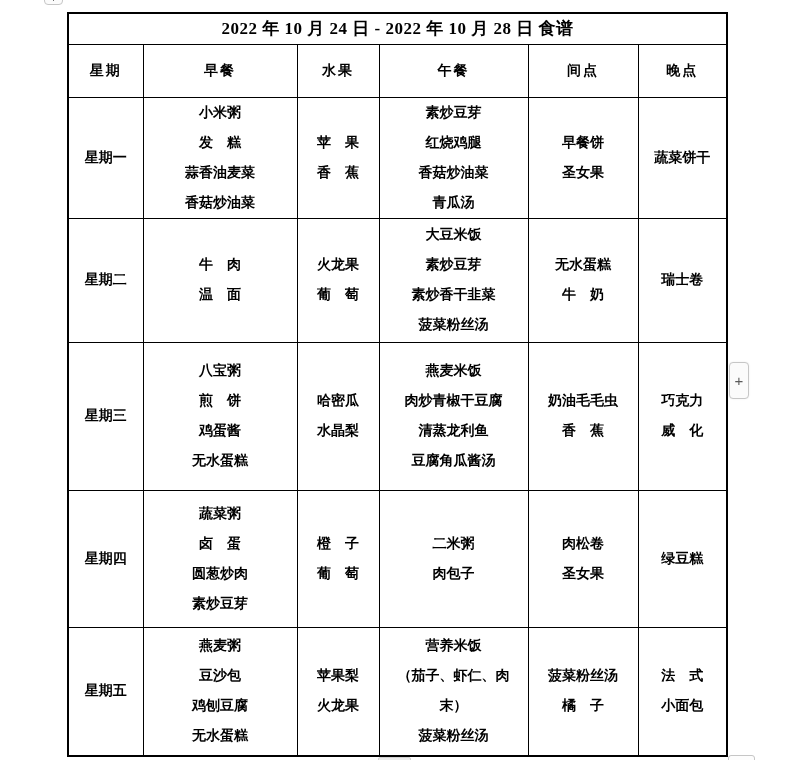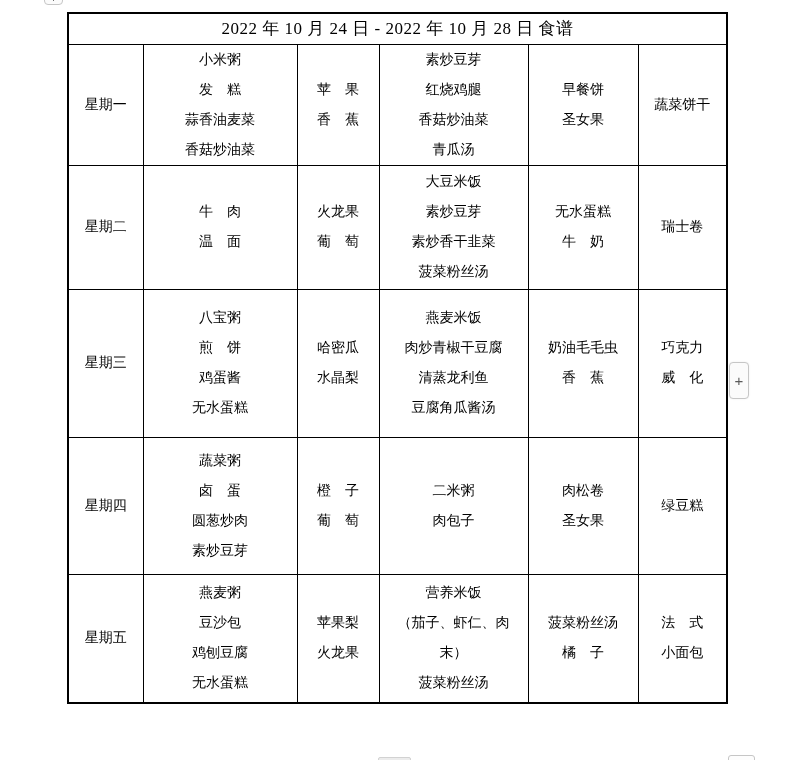--- a/index.html
+++ b/index.html
@@ -12,21 +12,21 @@
   }
   table.menu {
     position:absolute; left:67px; top:12px;
     border-collapse:collapse; table-layout:fixed;
     width:659px;
     border:2px solid #000000;
   }
   table.menu td, table.menu th {
     border:1px solid #000000;
     text-align:center; vertical-align:middle;
-    font-weight:normal;
+    font-weight:bold;
     font-size:14px;
     white-space:pre-wrap;
     overflow:hidden;
   }
   tr.r-title { height:31px; }
   tr.r-title td { font-size:17px; letter-spacing:0.5px; }
   tr.r-head { height:53px; }
   tr.r-head th { font-size:14px; letter-spacing:2px; }
   tbody tr:nth-child(1) { height:121px; }
   tbody tr:nth-child(2) { height:124px; }
@@ -72,20 +72,28 @@
         <col style="width:154px">
         <col style="width:82px">
       <col style="width:149px">
         <col style="width:110px">
         <col style="width:89px">
     </colgroup>
     <thead>
       <tr class="r-title">
         <td colspan="6">2022 年 10 月 24 日 - 2022 年 10 月 28 日 食谱</td>
       </tr>
+      <tr class="r-head">
+        <th>星期</th>
+        <th>早餐</th>
+        <th>水果</th>
+        <th>午餐</th>
+        <th>间点</th>
+        <th>晚点</th>
+      </tr>
     </thead>
     <tbody>
         <tr>
           <td>星期一</td>
           <td><div class="line">小米粥</div><div class="line">发　糕</div><div class="line">蒜香油麦菜</div><div class="line">香菇炒油菜</div></td>
           <td><div class="line">苹　果</div><div class="line">香　蕉</div></td>
           <td><div class="line">素炒豆芽</div><div class="line">红烧鸡腿</div><div class="line">香菇炒油菜</div><div class="line">青瓜汤</div></td>
           <td><div class="line">早餐饼</div><div class="line">圣女果</div></td>
           <td><div class="line">蔬菜饼干</div></td>
         </tr>

